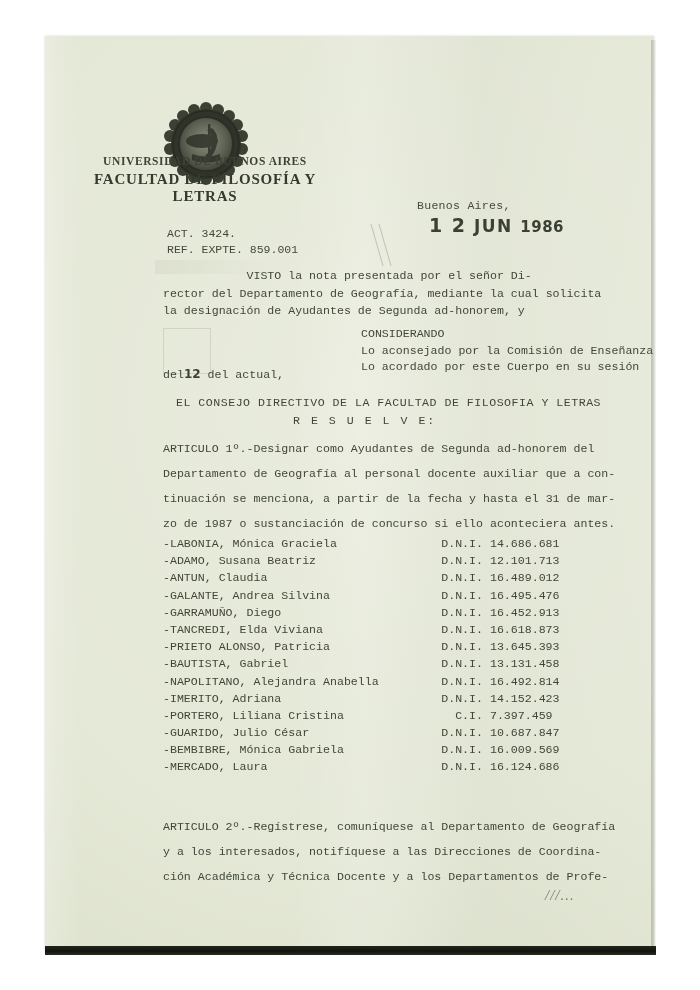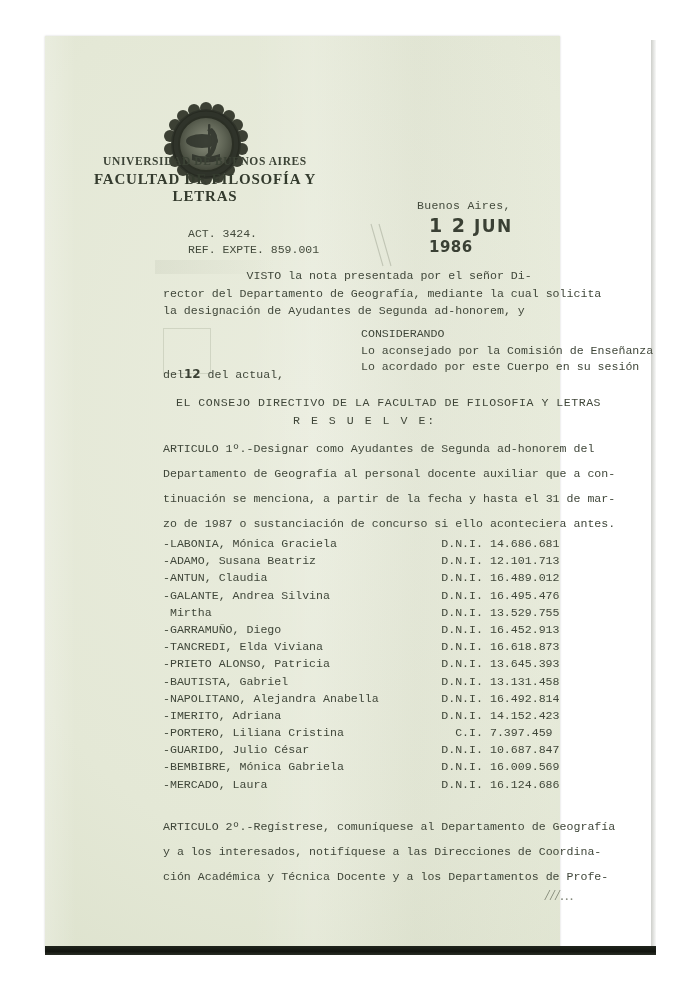--- a/index.html
+++ b/index.html
@@ -10,21 +10,21 @@
     overflow:hidden;
   }
   #scan{
     position:absolute;left:0;top:0;width:700px;height:990px;
     background:#ffffff;
   }
   
   #paper{
     position:absolute;
     left:45px;top:36px;
-    width:515px;height:916px;
+    width:609px;height:916px;
     background:
       radial-gradient(ellipse 120% 90% at 50% 40%, #e9ecdd 0%, #e4e8d6 55%, #dde2cd 82%, #d6dcc4 100%);
     box-shadow:0 0 2px rgba(0,0,0,.18);
   }
   
   #paper:before{
     content:"";position:absolute;inset:0;pointer-events:none;
     background:
       linear-gradient(90deg, rgba(255,255,255,.30) 0%, rgba(255,255,255,0) 6%,
                             rgba(0,0,0,0) 40%, rgba(255,255,255,.18) 52%,
@@ -54,21 +54,21 @@
     font-size:11.5px;letter-spacing:.6px;color:#3c4336;
     font-weight:700;
   }
   #facultad-line{
     font-family:"Liberation Serif", serif;
     font-size:15px;letter-spacing:.8px;color:#343b2e;
     font-weight:700;margin-top:4px;
   }
   #act-block{
     position:absolute;left:122px;top:190px;
-    font-size:11.5px;line-height:16px;color:#434a3c;margin-left:21px;
+    font-size:11.5px;line-height:16px;color:#434a3c;
   }
 
   
   #date-row{ position:absolute;left:372px;top:160px; }
   #city-label{
     font-size:11.5px;color:#434a3c;letter-spacing:.3px;
     font-family:"Liberation Mono", monospace;
   }
   #date-stamp{
     display:inline-block;margin-left:12px;
@@ -229,21 +229,20 @@
     <div class="para" id="art1">ARTICULO 1º.-Designar como Ayudantes de Segunda ad-honorem del
 Departamento de Geografía al personal docente auxiliar que a con-
 tinuación se menciona, a partir de la fecha y hasta el 31 de mar-
 zo de 1987 o sustanciación de concurso si ello aconteciera antes.</div>
 
     <div id="list">
         <span class="row"><span class="nm">-LABONIA, Mónica Graciela</span><span class="doc">D.N.I.</span><span class="num"> 14.686.681</span></span>
         <span class="row"><span class="nm">-ADAMO, Susana Beatriz</span><span class="doc">D.N.I.</span><span class="num"> 12.101.713</span></span>
         <span class="row"><span class="nm">-ANTUN, Claudia</span><span class="doc">D.N.I.</span><span class="num"> 16.489.012</span></span>
         <span class="row"><span class="nm">-GALANTE, Andrea Silvina</span><span class="doc">D.N.I.</span><span class="num"> 16.495.476</span></span>
-        <span class="row"><span class="nm"> Mirtha</span><span class="doc">D.N.I.</span><span class="num"> 13.529.755</span></span>
         <span class="row"><span class="nm">-GARRAMUÑO, Diego</span><span class="doc">D.N.I.</span><span class="num"> 16.452.913</span></span>
         <span class="row"><span class="nm">-TANCREDI, Elda Viviana</span><span class="doc">D.N.I.</span><span class="num"> 16.618.873</span></span>
         <span class="row"><span class="nm">-PRIETO ALONSO, Patricia</span><span class="doc">D.N.I.</span><span class="num"> 13.645.393</span></span>
         <span class="row"><span class="nm">-BAUTISTA, Gabriel</span><span class="doc">D.N.I.</span><span class="num"> 13.131.458</span></span>
         <span class="row"><span class="nm">-NAPOLITANO, Alejandra Anabella</span><span class="doc">D.N.I.</span><span class="num"> 16.492.814</span></span>
         <span class="row"><span class="nm">-IMERITO, Adriana</span><span class="doc">D.N.I.</span><span class="num"> 14.152.423</span></span>
         <span class="row"><span class="nm">-PORTERO, Liliana Cristina</span><span class="doc ci">C.I.</span><span class="num"> 7.397.459</span></span>
         <span class="row"><span class="nm">-GUARIDO, Julio César</span><span class="doc">D.N.I.</span><span class="num"> 10.687.847</span></span>
         <span class="row"><span class="nm">-BEMBIBRE, Mónica Gabriela</span><span class="doc">D.N.I.</span><span class="num"> 16.009.569</span></span>
         <span class="row"><span class="nm">-MERCADO, Laura</span><span class="doc">D.N.I.</span><span class="num"> 16.124.686</span></span>

